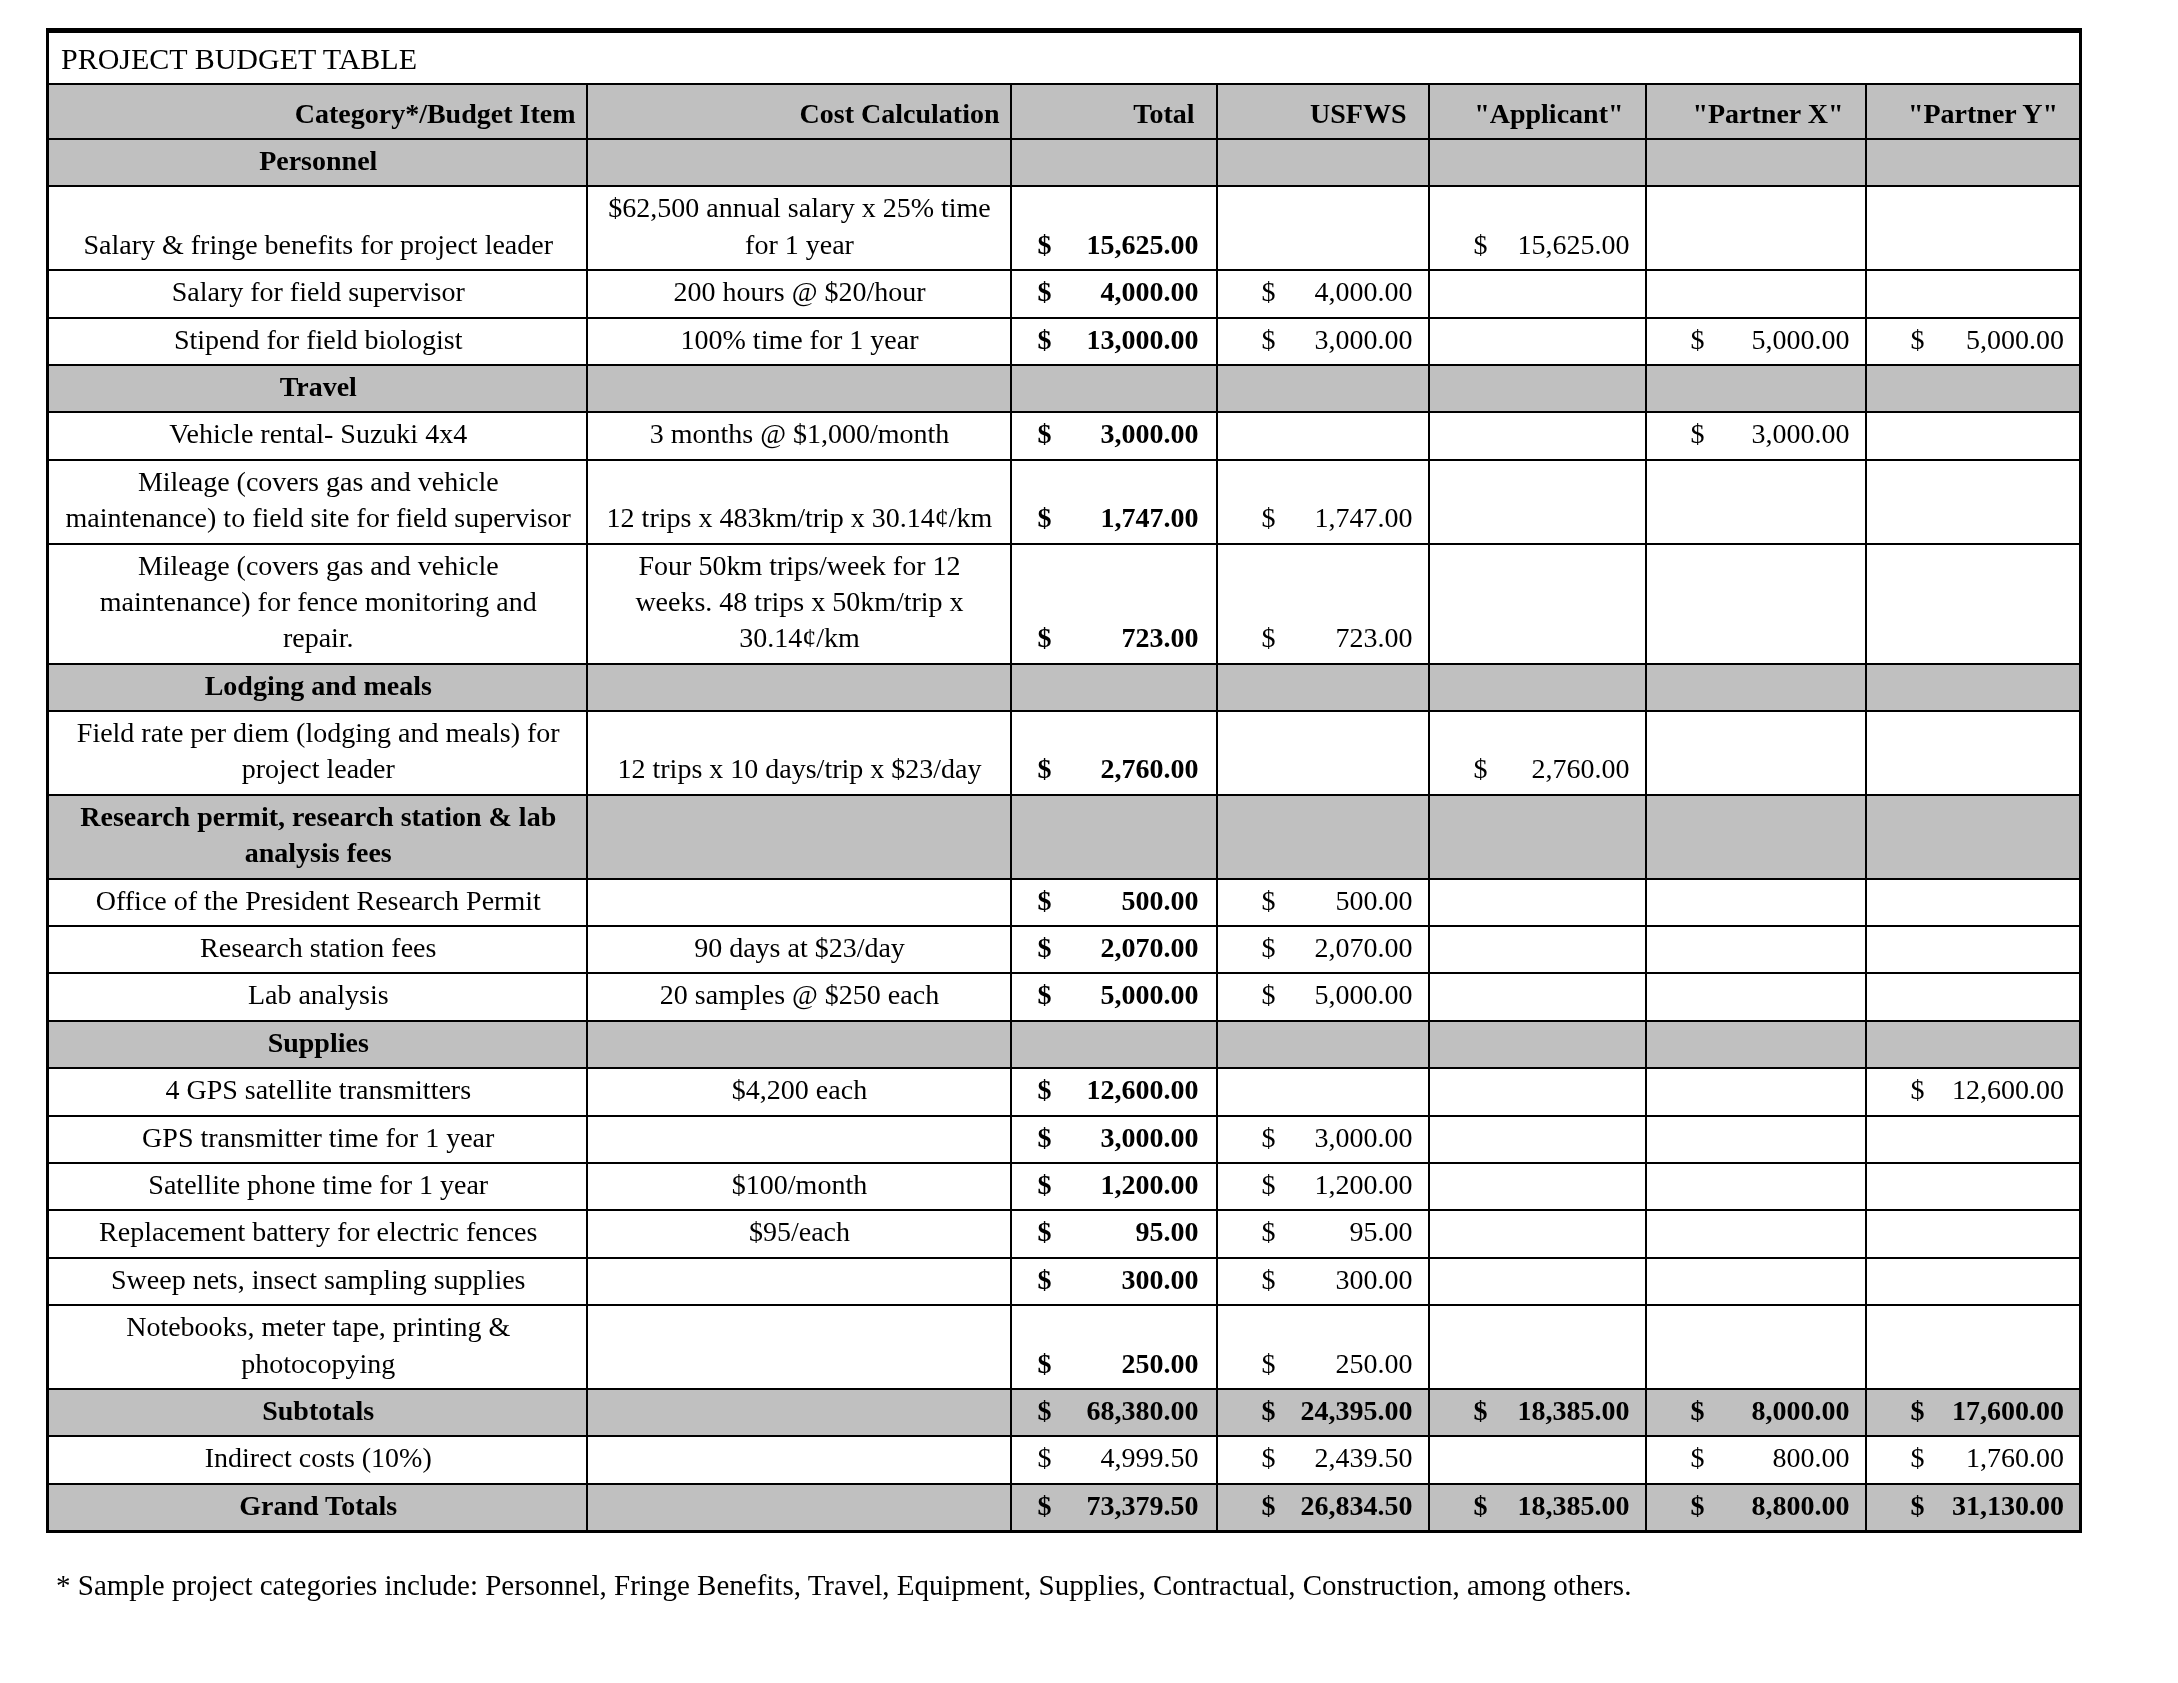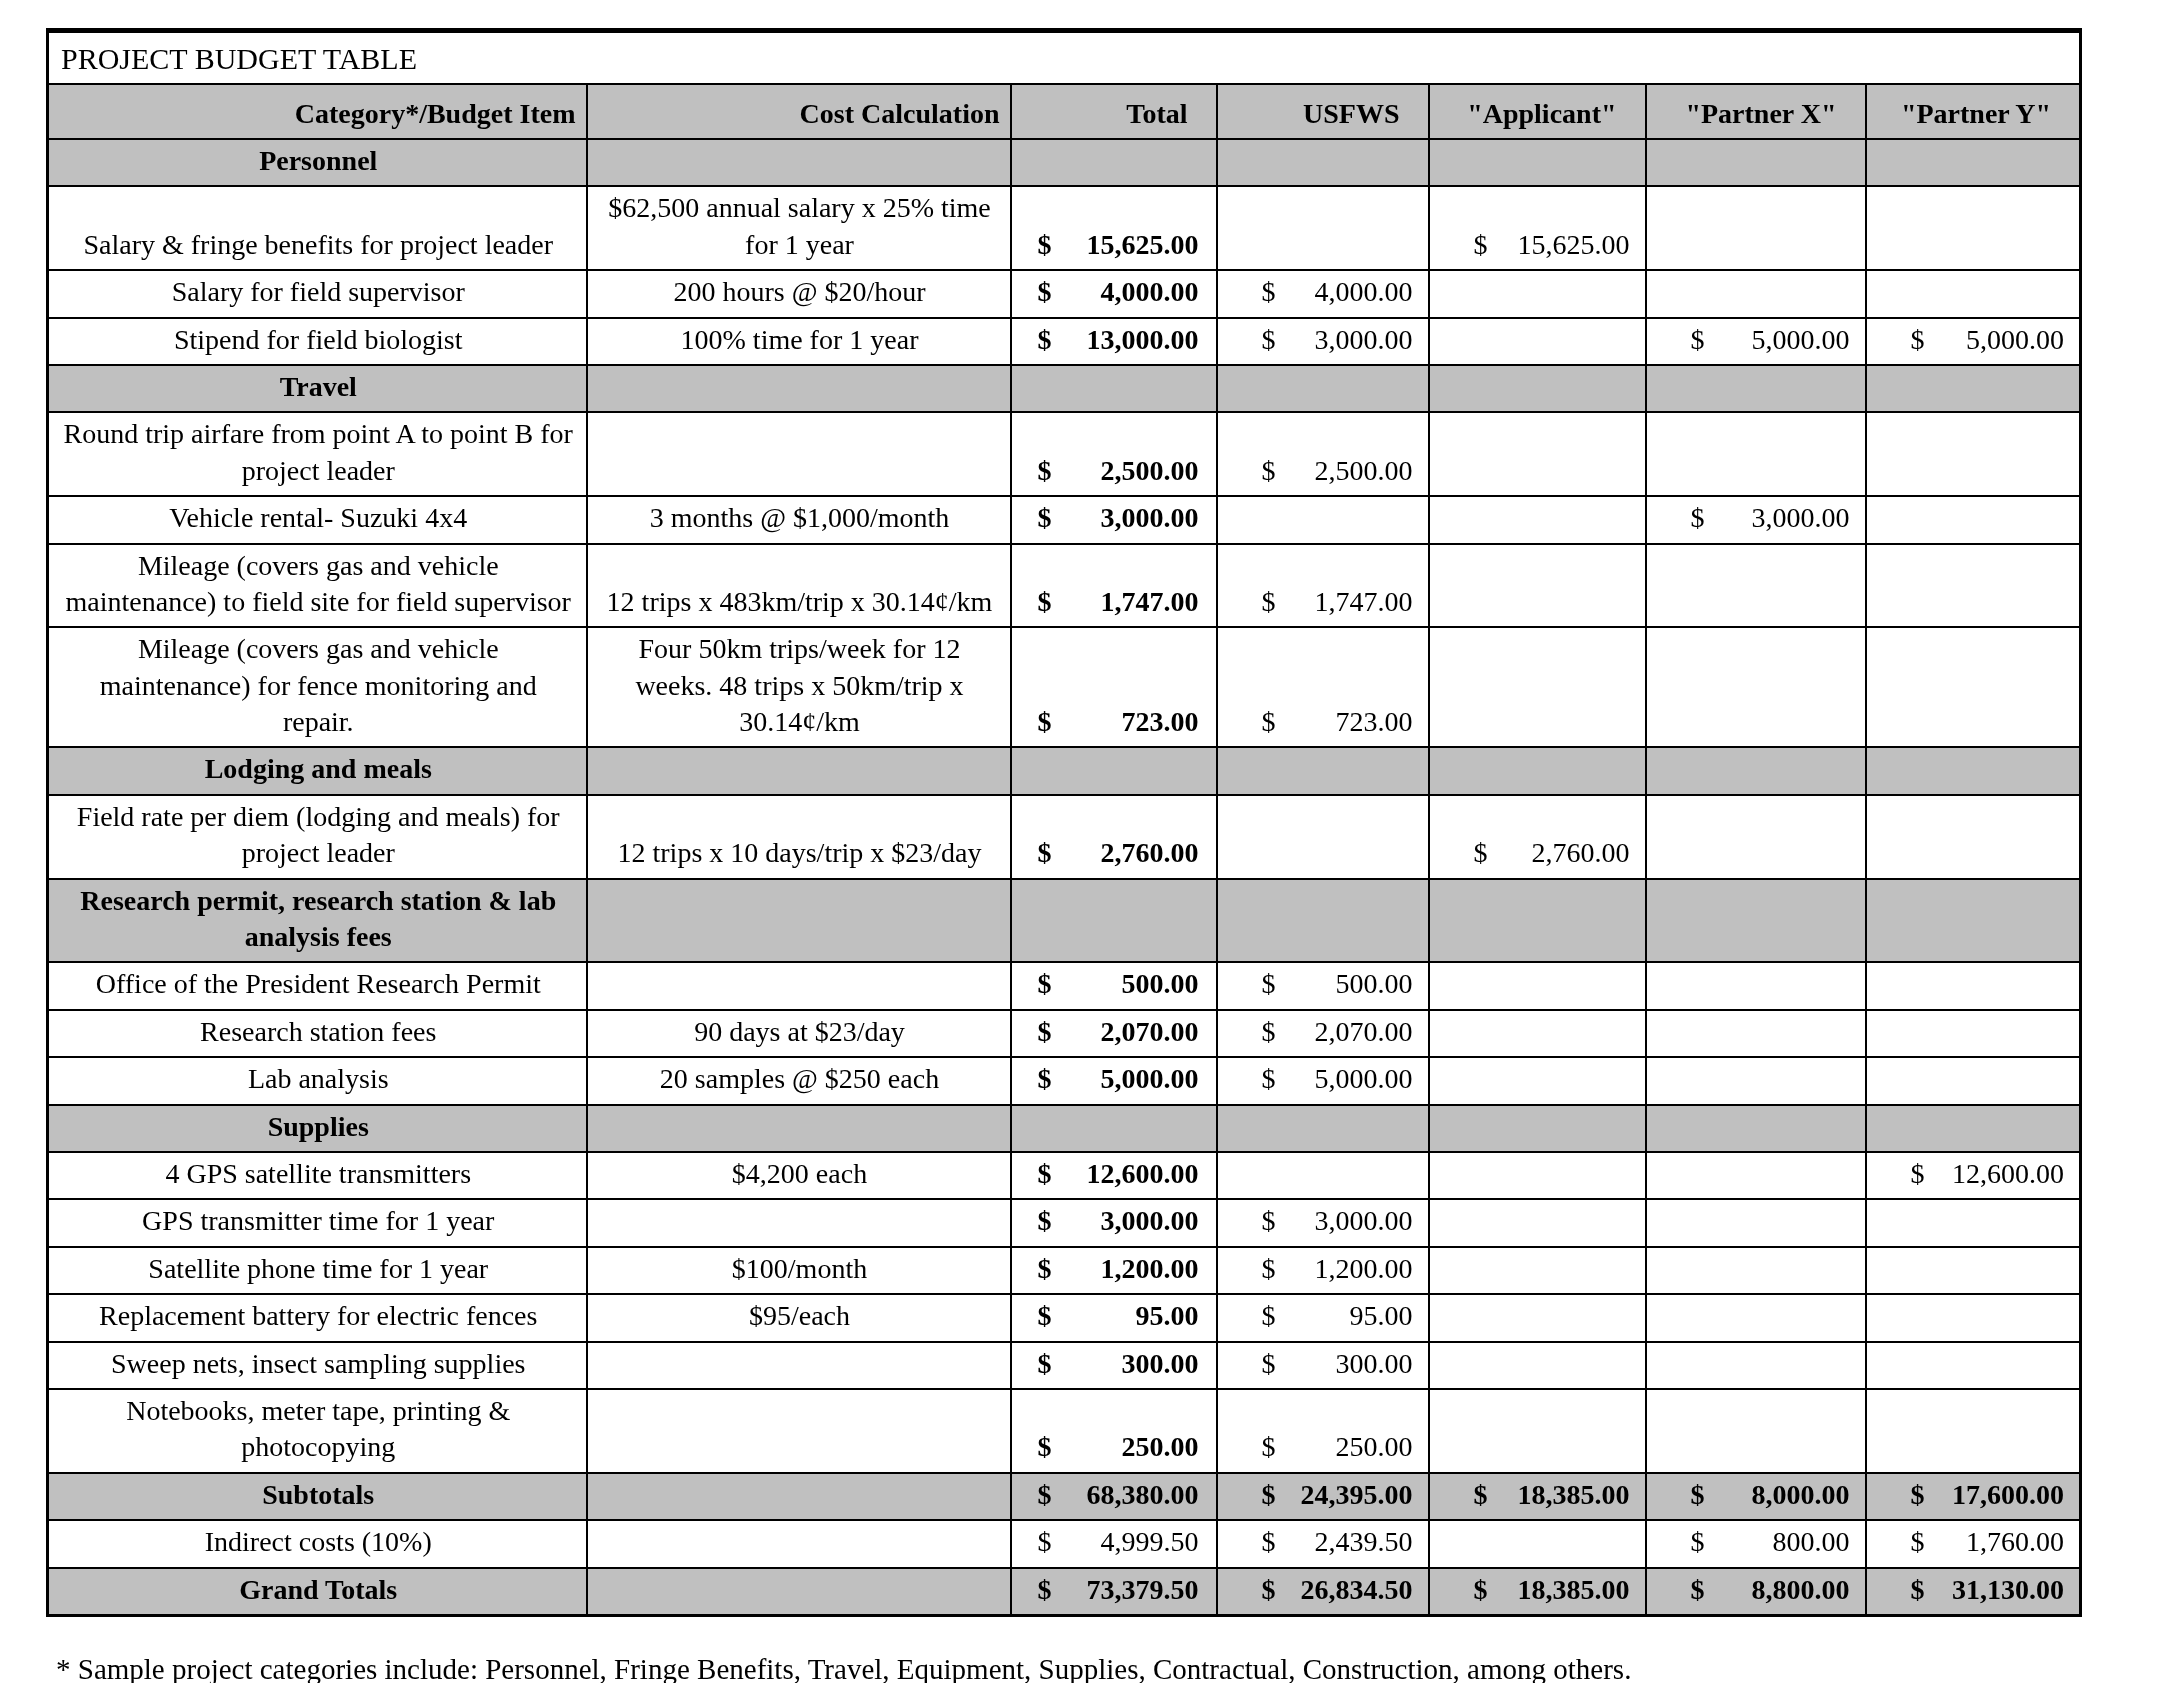--- a/index.html
+++ b/index.html
@@ -43,21 +43,21 @@
   tr.header-row th {
     height: 44px;
     background: var(--shade, #c0c0c0);
     font-weight: bold;
     text-align: right;
     padding: 3px 10px 6px 12px;
     vertical-align: bottom;
   }
   tr.header-row th.num {
     text-align: right;
-    padding-right: 28px;
+    padding-right: 21px;
   }
   tbody tr { height: 44px; }
   td.t-cell {
     text-align: center;
     padding: 3px 10px 6px 12px;
   }
   td.money { padding: 3px 15px 6px 44px; }
   td.money .m {
     display: flex;
     justify-content: space-between;
@@ -184,39 +184,20 @@
         <tr class="row-section">
           <td class="t-cell cat">Travel</td>
           <td class="t-cell calc"></td>
           <td class="money total-col"></td>
           <td class="money "></td>
           <td class="money "></td>
           <td class="money "></td>
           <td class="money "></td>
         </tr>
         <tr class="row-item">
-          <td class="t-cell cat">Round trip airfare from point A to point B for project leader</td>
-          <td class="t-cell calc"></td>
-          <td class="money total-col bold">
-            <div class="m">
-              <span class="cur">$</span>
-              <span class="amt">2,500.00</span>
-            </div>
-          </td>
-          <td class="money ">
-            <div class="m">
-              <span class="cur">$</span>
-              <span class="amt">2,500.00</span>
-            </div>
-          </td>
-          <td class="money "></td>
-          <td class="money "></td>
-          <td class="money "></td>
-        </tr>
-        <tr class="row-item">
           <td class="t-cell cat">Vehicle rental- Suzuki 4x4</td>
           <td class="t-cell calc">3 months @ $1,000/month</td>
           <td class="money total-col bold">
             <div class="m">
               <span class="cur">$</span>
               <span class="amt">3,000.00</span>
             </div>
           </td>
           <td class="money "></td>
           <td class="money "></td>

